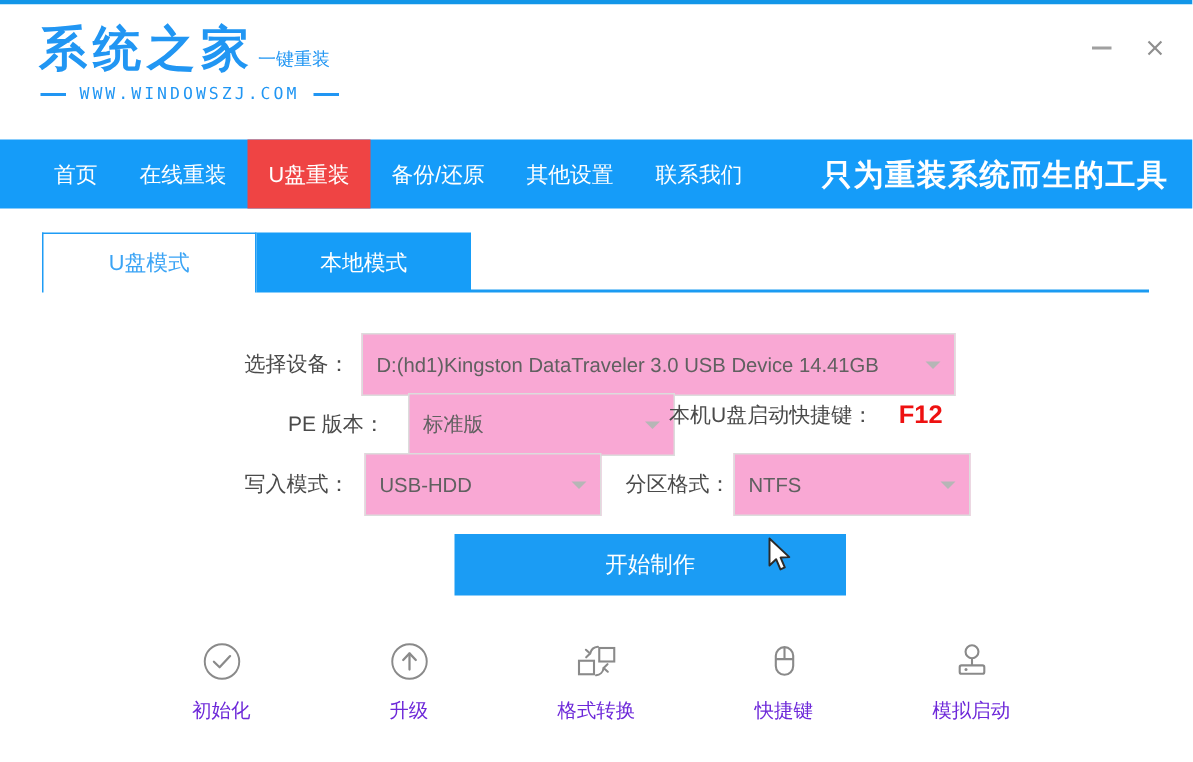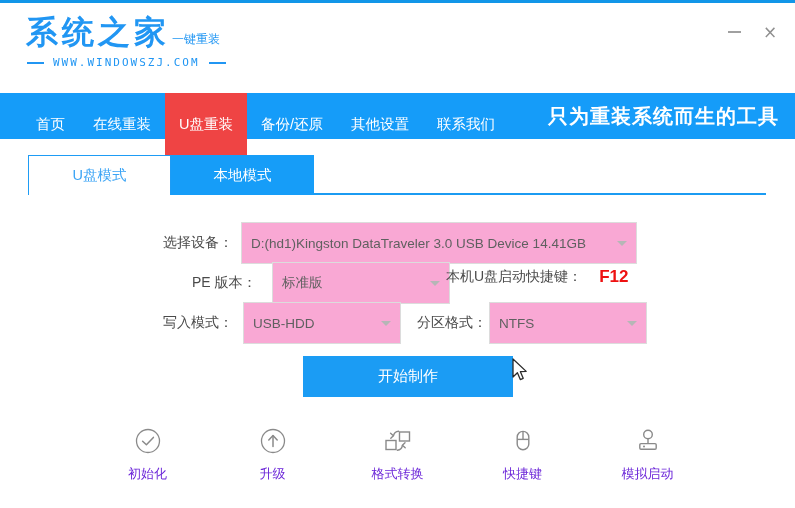--- a/index.html
+++ b/index.html
@@ -62,21 +62,21 @@
   
   .navbar {
     position: absolute; left: 0; top: 90px; width: 795px; height: 46px;
     background: #159cf9;
     display: flex; align-items: center;
   }
   .navitems { display: flex; height: 46px; align-items: stretch; margin-left: 22px;}
   .navitem {
     display: flex; align-items: center; justify-content: center;
     color: #ffffff; font-size: 14.5px;
-    padding: 0 14px; height: 63px;
+    padding: 0 14px; height: 46px;
     white-space: nowrap;
   }
   .navitem.active { background: #ef4444; }
   .slogan {
     position: absolute; right: 16px; top: 0; height: 46px;
     display: flex; align-items: center;
     color: #ffffff; font-size: 20px; font-weight: bold;
     letter-spacing: 1px;
   }
 
@@ -151,21 +151,21 @@
 
   .row-write { left: 163px; top: 107px; }
   .row-write .lbl { width: 80px; }
   .row-write .select { width: 158px; }
   .row-write .lbl2 { width: 88px; padding-left: 16px; }
   .row-write .select2 { width: 158px; }
 
   
   .makebtn {
     position: absolute; left: 303px; top: 353px;
-    width: 210px; height: 41px;
+    width: 261px; height: 41px;
     background: #1b9cf4;
     color: #ffffff;
     font-size: 15px;
     display: flex; align-items: center; justify-content: center;
     cursor: pointer;
     border: none;
     font-family: inherit;
   }
 
   

